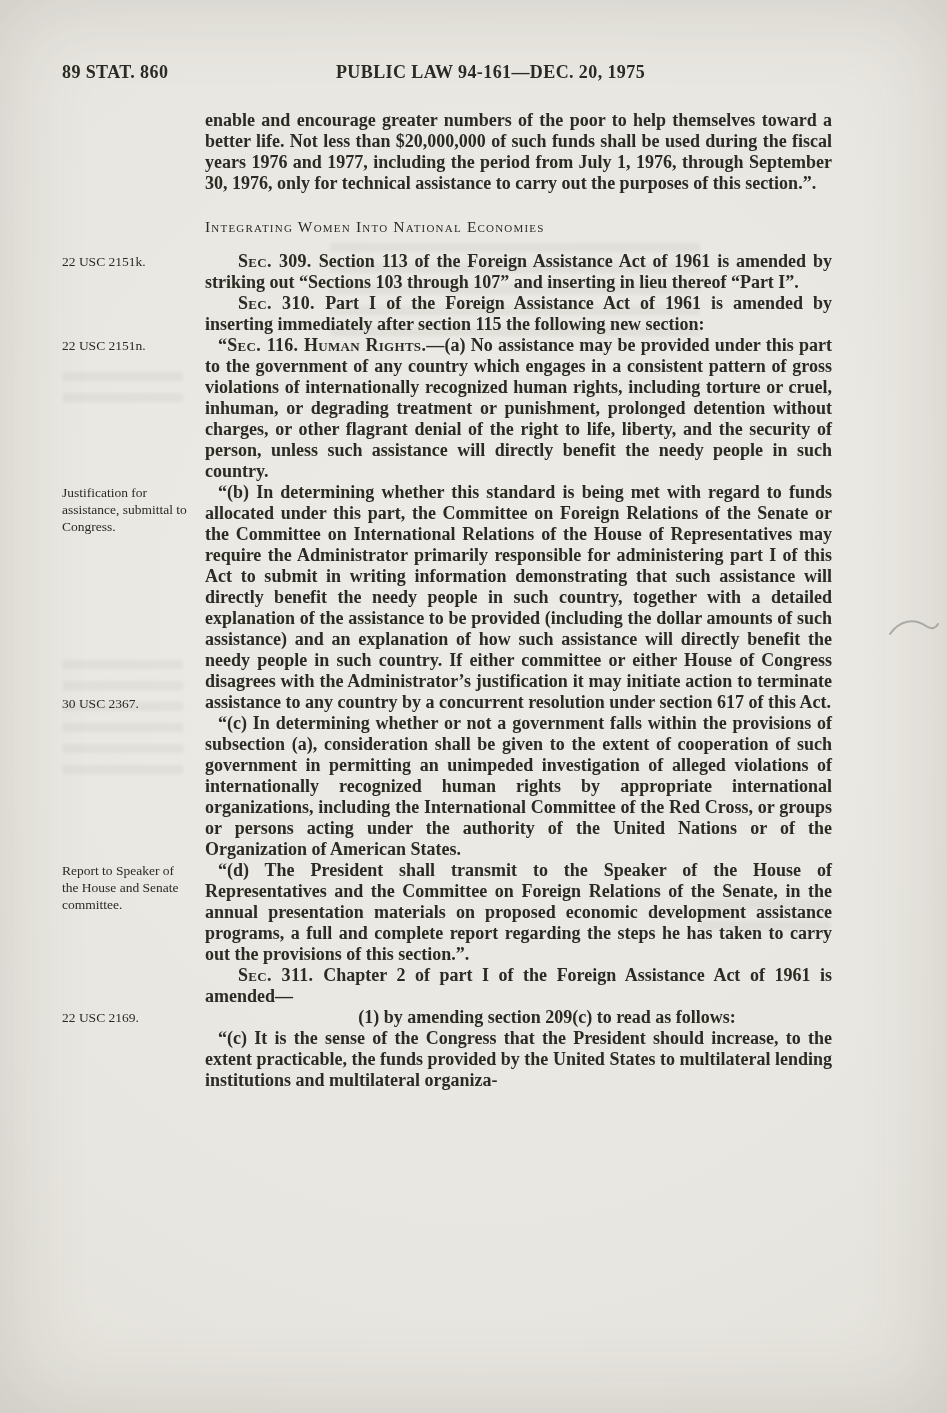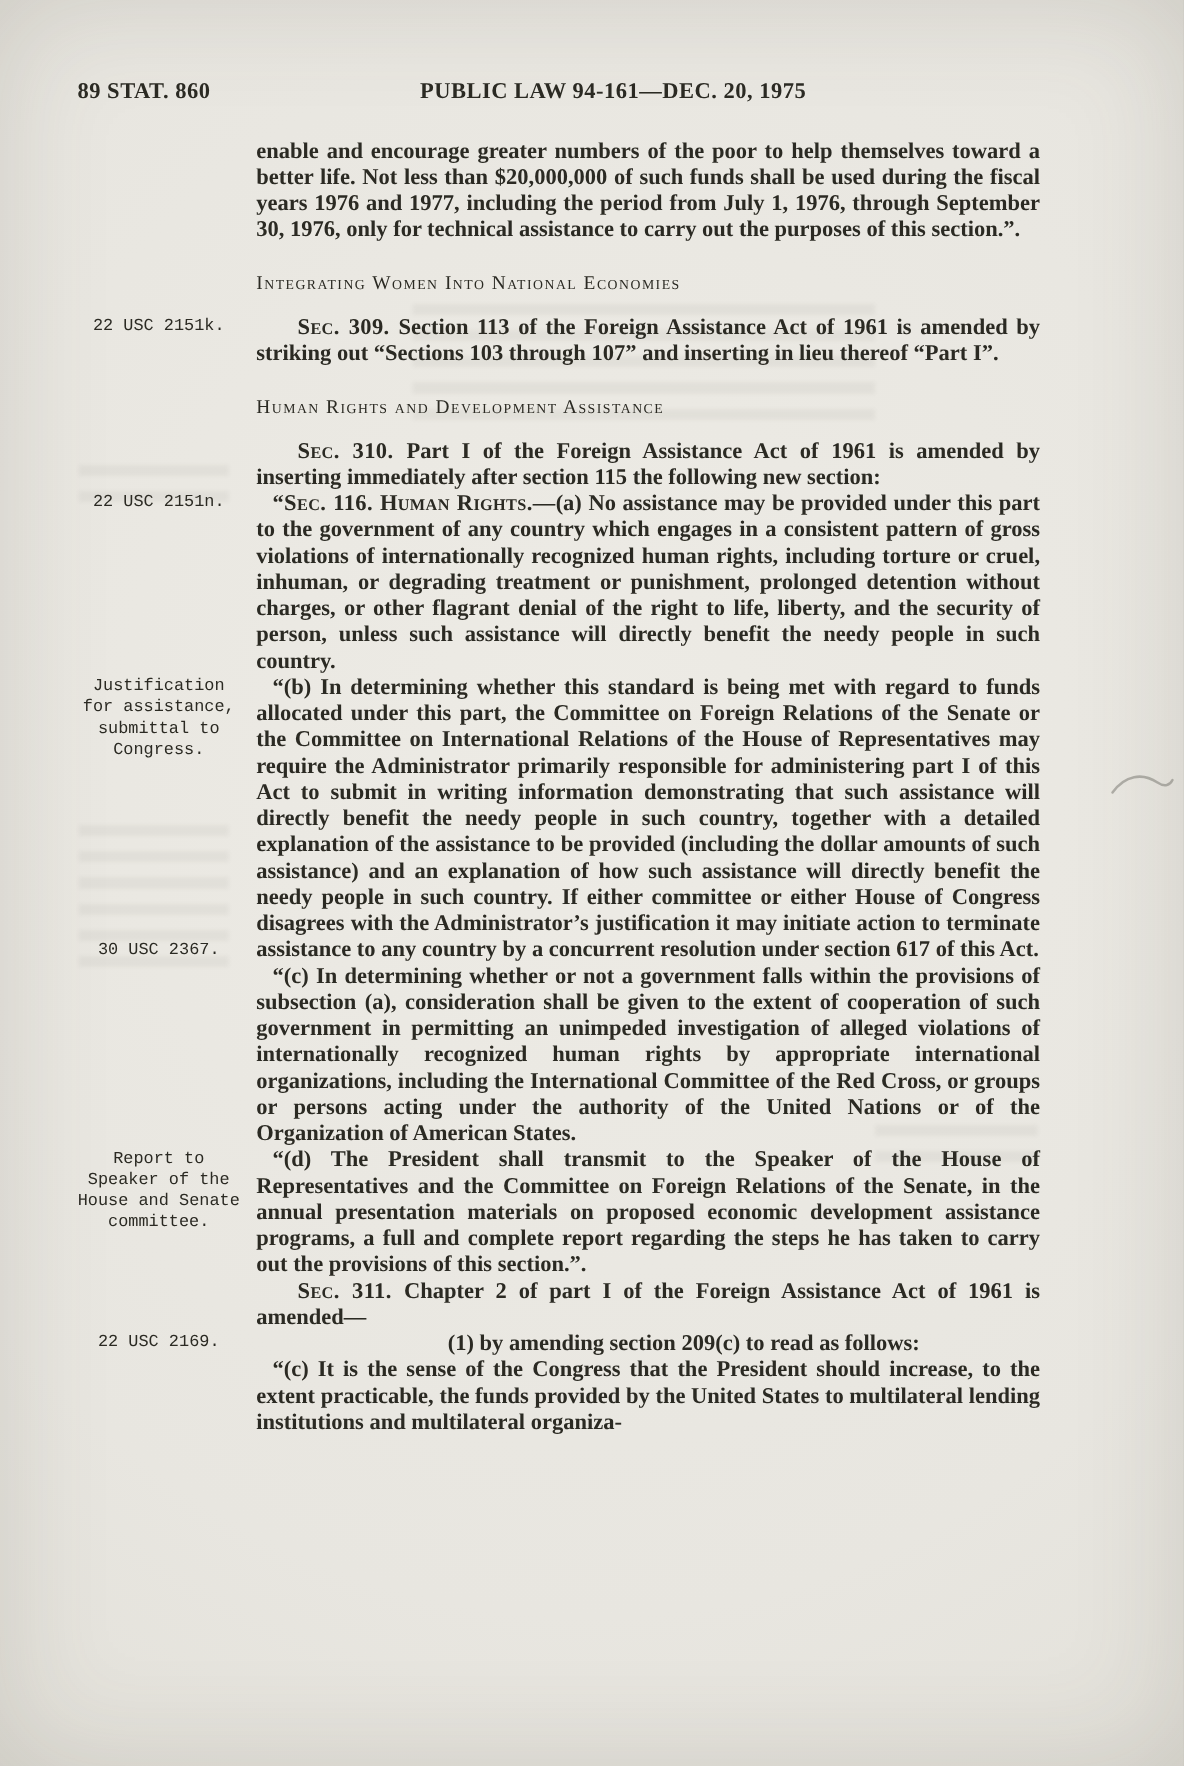--- a/index.html
+++ b/index.html
@@ -32,21 +32,21 @@
   .ind1 { text-indent: 13px; }
   .item { text-indent: 57px; text-align: center; }
   .sc { font-variant: small-caps; letter-spacing: .3px; }
   .heading {
     font-size: 15.5px; font-weight: normal; font-variant: small-caps;
     letter-spacing: 1.2px; margin: 24px 0 15px 0;
   }
   .block { position: relative; }
   .margin-note {
     position: absolute; left: -143px; width: 130px;
-    font-size: 13.5px; line-height: 17px; text-align: center; text-indent: 0; font-family: Liberation Mono, monospace;
+    font-size: 13.5px; line-height: 17px; text-align: left; text-indent: 0;
   }
   .note-top { top: 2px; }
   .note-bottom { bottom: 1px; }
   
   .smudge {
     position: absolute; pointer-events: none;
     opacity: .09; filter: blur(1.6px);
     background: repeating-linear-gradient(to bottom,
       rgba(70,68,60,.6) 0 9px, transparent 9px 21px);
   }
@@ -75,21 +75,20 @@
 
     <p class="para">enable and encourage greater numbers of the poor to help themselves toward a better life. Not less than $20,000,000 of such funds shall be used during the fiscal years 1976 and 1977, including the period from July 1, 1976, through September 30, 1976, only for technical assistance to carry out the purposes of this section.”.</p>
 
     <h2 class="heading">Integrating Women Into National Economies</h2>
 
     <div class="block">
       <span class="margin-note note-top">22 USC 2151k.</span>
       <p class="para ind2"><span class="sc">Sec. 309. </span><span>Section 113 of the Foreign Assistance Act of 1961 is amended by striking out “Sections 103 through 107” and inserting in lieu thereof “Part I”.</span></p>
     </div>
 
-    <h2 class="heading">Human Rights and Development Assistance</h2>
 
     <div class="block">
       <p class="para ind2"><span class="sc">Sec. 310. </span><span>Part I of the Foreign Assistance Act of 1961 is amended by inserting immediately after section 115 the following new section:</span></p>
     </div>
 
     <div class="block">
       <span class="margin-note note-top">22 USC 2151n.</span>
       <p class="para ind1"><span class="sc">“Sec. 116. Human Rights.—</span><span>(a) No assistance may be provided under this part to the government of any country which engages in a consistent pattern of gross violations of internationally recognized human rights, including torture or cruel, inhuman, or degrading treatment or punishment, prolonged detention without charges, or other flagrant denial of the right to life, liberty, and the security of person, unless such assistance will directly benefit the needy people in such country.</span></p>
     </div>
 

